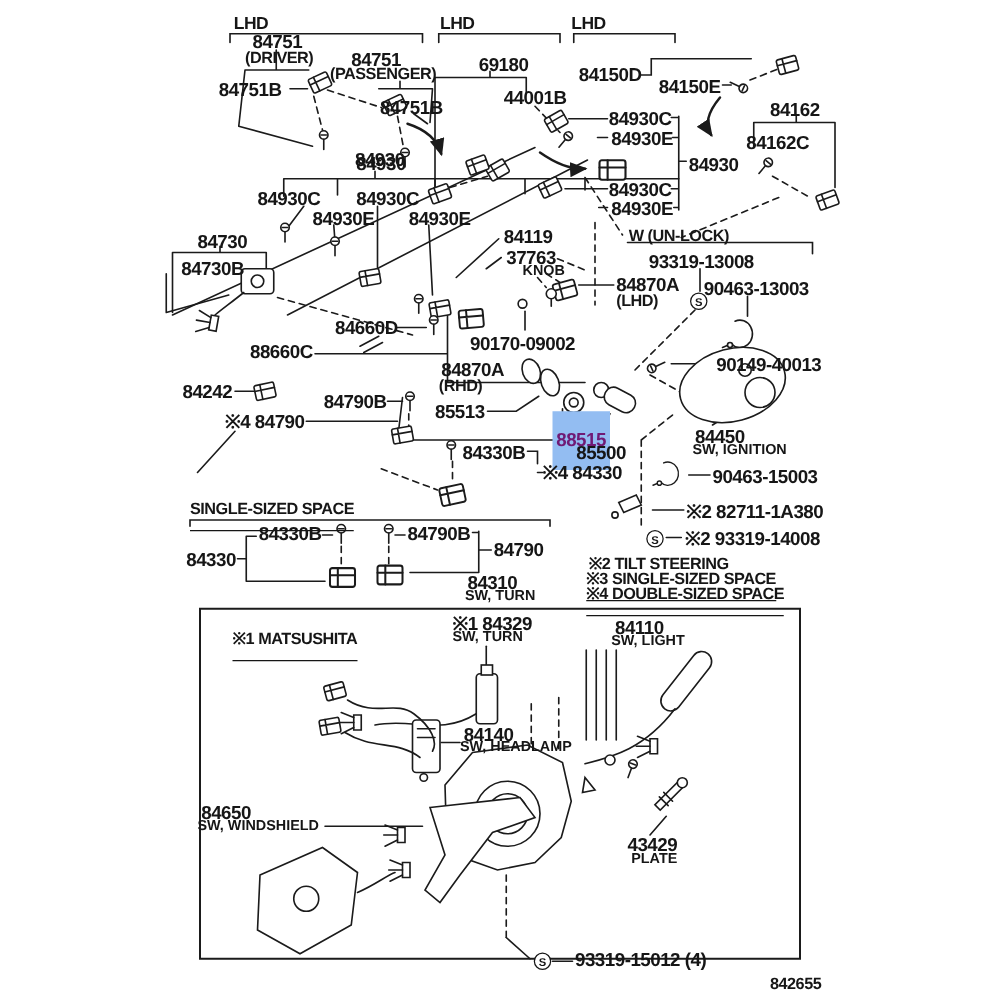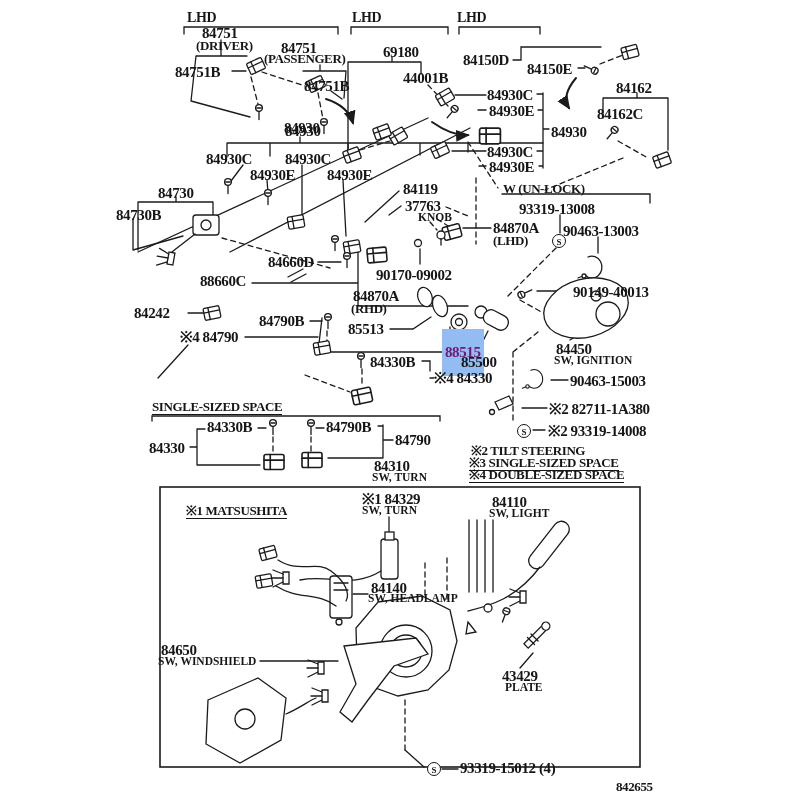--- a/index.html
+++ b/index.html
@@ -1,24 +1,24 @@
 <!DOCTYPE html>
 <html><head>
 <meta charset="utf-8">
 <style>
   html,body{margin:0;padding:0;background:#fff;}
   #stage{position:relative;width:800px;height:800px;background:#fff;overflow:hidden;
-         font-family:Liberation Serif, serif;}
+         font-family:Liberation Sans, sans-serif;}
   #art{position:absolute;left:0;top:0;}
   .L{position:absolute;font-weight:bold;font-size:15px;line-height:1;
      letter-spacing:-0.4px;color:#161616;white-space:nowrap;}
   .f14{font-size:14px;}
   .f13{font-size:13px;}
   .f12{font-size:11.5px;letter-spacing:0;}
-  .u{border-bottom:1.6px solid #161616;padding-bottom:1px;}
+  .u{border-bottom:1.6px solid #161616;padding-bottom:11px;}
   .hl{background:#93bdf2;color:#701a75;padding:16px 3px;margin-left:16px;}
   .sbadge{position:absolute;width:14px;height:14px;border:1.4px solid #161616;border-radius:50%;
           font-weight:bold;font-size:9px;line-height:14px;text-align:center;color:#161616;
           background:#fff;box-sizing:border-box;}
 </style>
 </head>
 <body>
 
 <div id="stage">
 
@@ -213,36 +213,36 @@
 <div class="L" style="left:597px;top:107px">84162C</div>
 <div class="L" style="left:551px;top:125px">84930</div>
 <div class="L" style="left:487px;top:145px">84930C</div>
 <div class="L" style="left:489px;top:160px">84930E</div>
 <div class="L" style="left:285px;top:124px">84930</div>
 <div class="L" style="left:206px;top:152px">84930C</div>
 <div class="L" style="left:285px;top:152px">84930C</div>
 <div class="L" style="left:250px;top:168px">84930E</div>
 <div class="L" style="left:327px;top:168px">84930E</div>
 <div class="L" style="left:158px;top:186px">84730</div>
-<div class="L" style="left:116px;top:208px">84730B</div>
+<div class="L" style="left:145px;top:208px">84730B</div>
 <div class="L" style="left:403px;top:182px">84119</div>
 <div class="L" style="left:405px;top:199px">37763</div>
 <div class="L f12" style="left:418px;top:212px">KNOB</div>
 <div class="L f13" style="left:503px;top:182px">W (UN-LOCK)</div>
 <div class="L" style="left:519px;top:202px">93319-13008</div>
 <div class="L" style="left:493px;top:221px">84870A</div>
 <div class="L f13" style="left:493px;top:234px">(LHD)</div>
 <div class="L" style="left:563px;top:224px">90463-13003</div>
 <div class="L" style="left:268px;top:255px">84660D</div>
 <div class="L" style="left:200px;top:274px">88660C</div>
 <div class="L" style="left:376px;top:268px">90170-09002</div>
 <div class="L" style="left:353px;top:289px">84870A</div>
 <div class="L f13" style="left:351px;top:302px">(RHD)</div>
 <div class="L" style="left:573px;top:285px">90149-40013</div>
-<div class="L" style="left:134px;top:306px">84242</div>
+<div class="L" style="left:146px;top:306px">84242</div>
 <div class="L" style="left:259px;top:314px">84790B</div>
 <div class="L" style="left:180px;top:330px">※4 84790</div>
 <div class="L" style="left:348px;top:322px">85513</div>
 <div class="L hl" style="left:426px;top:329px">88515</div>
 <div class="L" style="left:461px;top:355px">85500</div>
 <div class="L" style="left:556px;top:342px">84450</div>
 <div class="L f12" style="left:554px;top:355px">SW, IGNITION</div>
 <div class="L" style="left:370px;top:355px">84330B</div>
 <div class="L" style="left:434px;top:371px">※4 84330</div>
 <div class="L" style="left:570px;top:374px">90463-15003</div>

